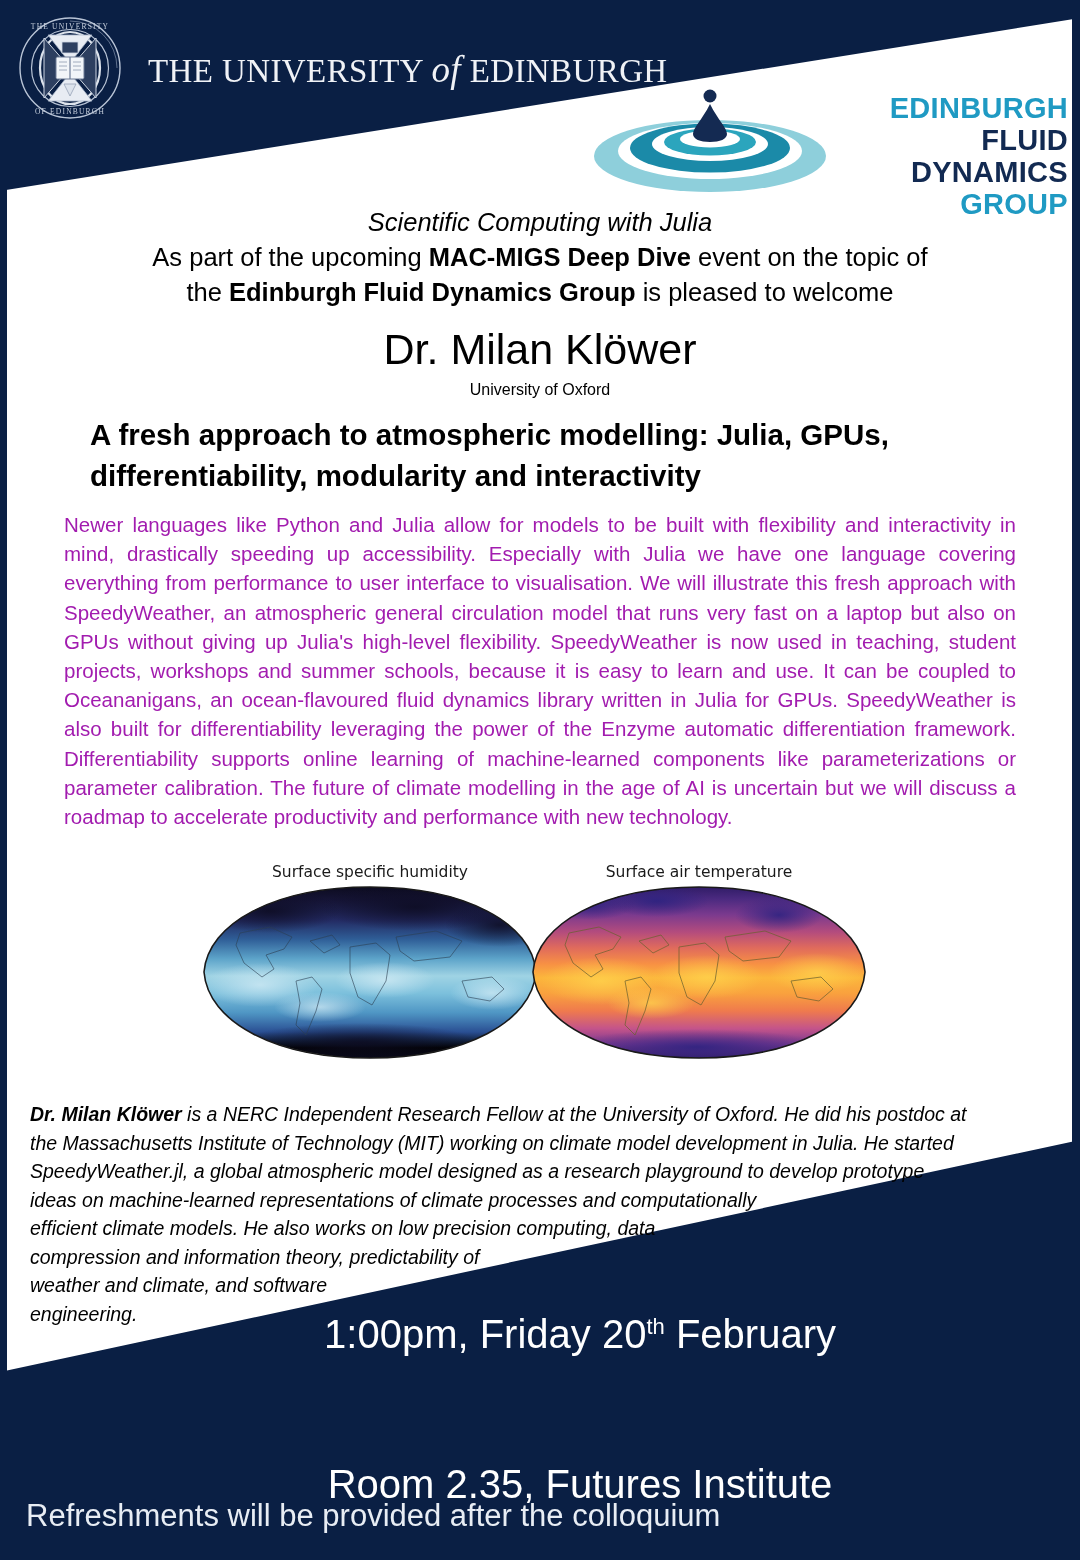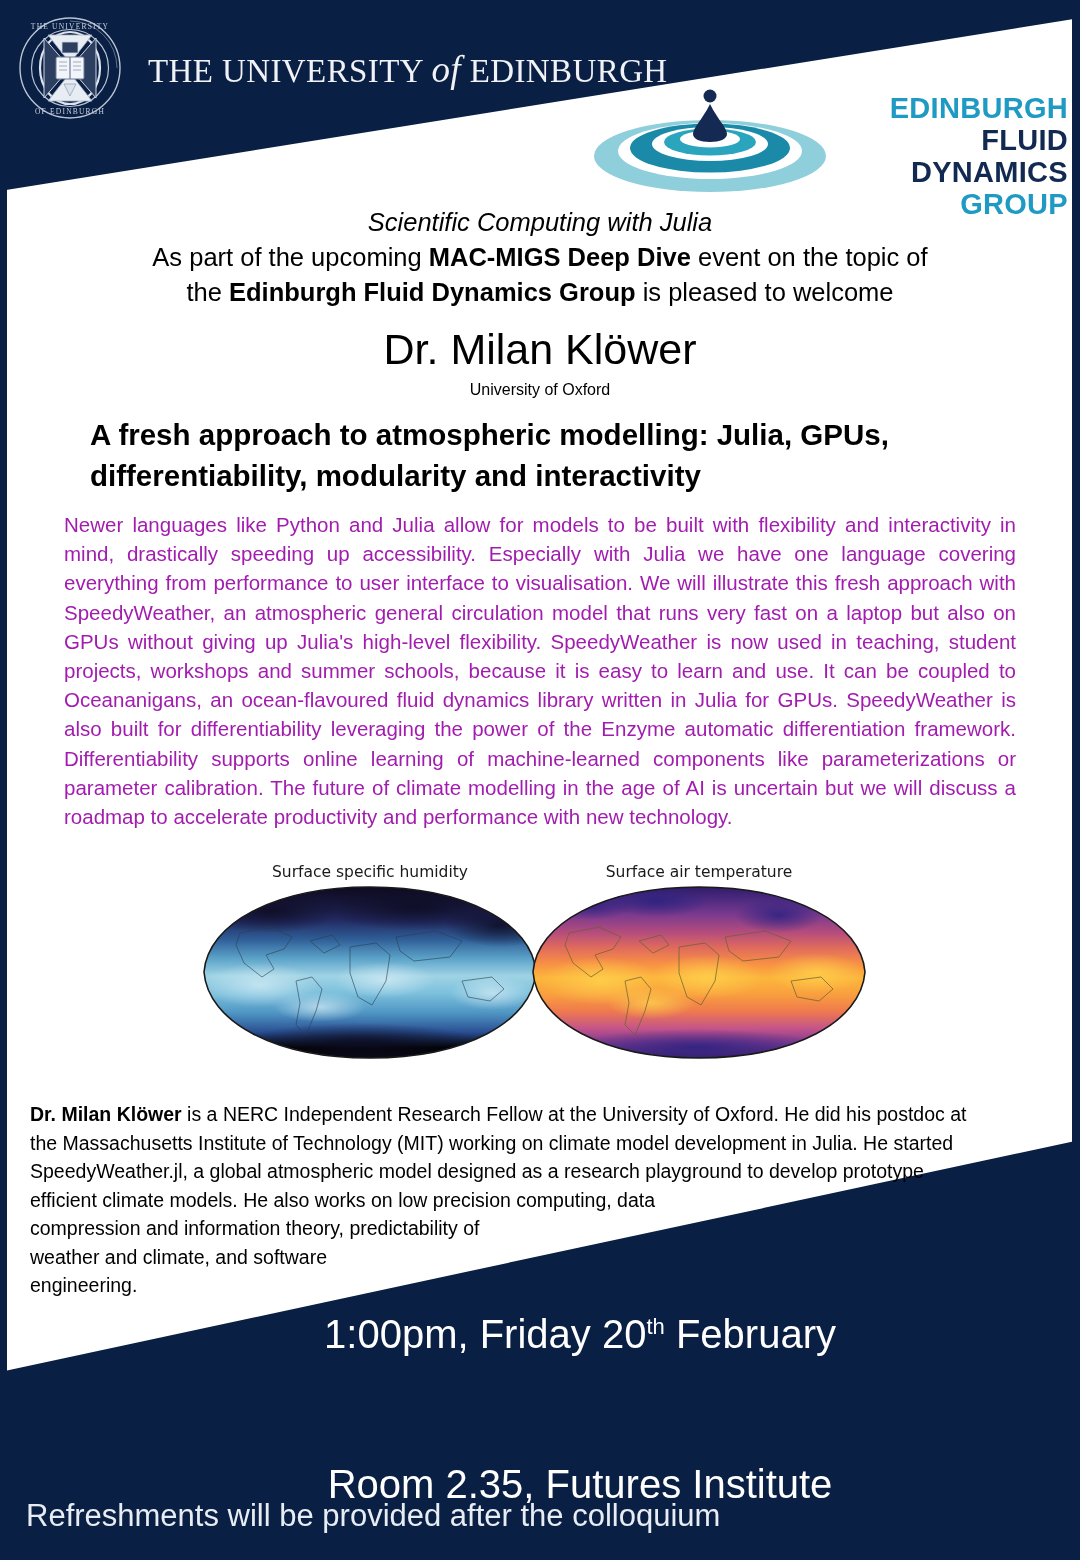--- a/index.html
+++ b/index.html
@@ -167,20 +167,21 @@
     overflow: hidden;
   }
 
   
   .bio {
     position: absolute;
     left: 30px; top: 1100px;
     width: 960px;
     font-size: 19.5px;
     line-height: 28.5px;
+    font-style: italic;
     color: #000;
   }
   .bio b { font-weight: bold; }
   .bio-l1, .bio-l2, .bio-l3 { width: 960px; }
   .bio-l4 { width: 820px; }
   .bio-l5 { width: 700px; }
   .bio-l6 { width: 580px; }
   .bio-l7 { width: 470px; }
   .bio-l8 { width: 380px; }
 
@@ -404,20 +405,21 @@
                    C75 173 8 137 4 87 C8 38 75 2 170 2 Z" fill="none" stroke="#1a1a1a" stroke-width="1.6"></path>
         </svg>
       </div>
     </div>
   </div>
 
   <div class="bio">
     <div class="bio-l1"><b>Dr. Milan Klöwer</b><span> is a NERC Independent Research Fellow at the University of Oxford. He did his postdoc at</span></div>
     <div class="bio-l2">the Massachusetts Institute of Technology (MIT) working on climate model development in Julia. He started</div>
     <div class="bio-l3">SpeedyWeather.jl, a global atmospheric model designed as a research playground to develop prototype</div>
+    <div class="bio-l4">ideas on machine-learned representations of climate processes and computationally</div>
     <div class="bio-l5">efficient climate models. He also works on low precision computing, data</div>
     <div class="bio-l6">compression and information theory, predictability of</div>
     <div class="bio-l7">weather and climate, and software</div>
     <div class="bio-l8"> engineering.</div>
   </div>
 
   <div class="event-time">
     <span>1:00pm, Friday 20</span><sup>th</sup><span> February</span>
   </div>
   <div class="event-room">Room 2.35, Futures Institute</div>

